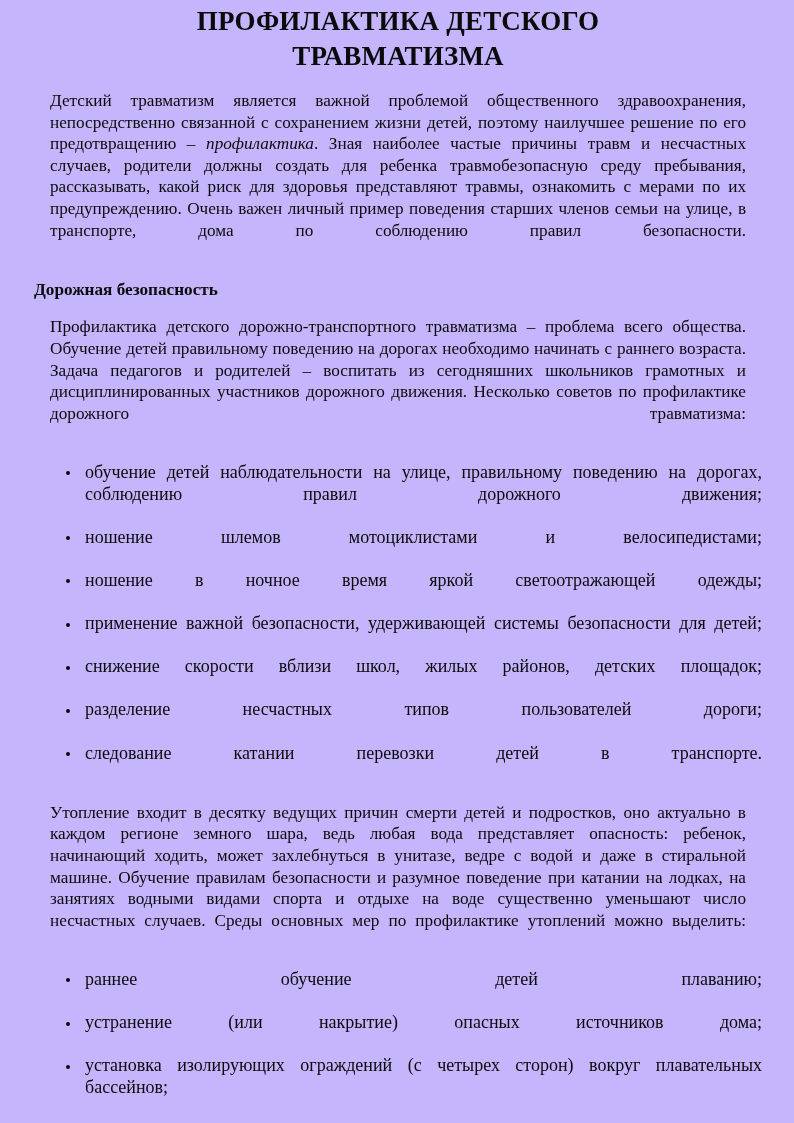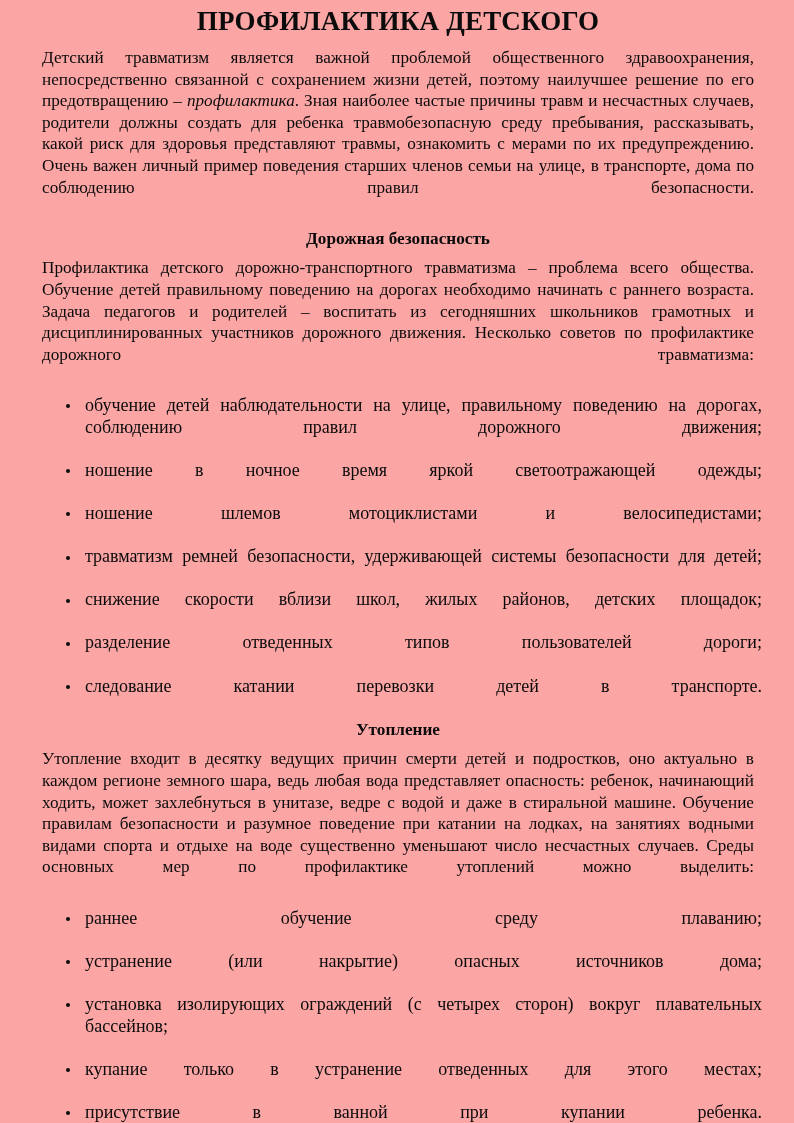--- a/index.html
+++ b/index.html
@@ -9,21 +9,21 @@
   }
   body {
     font-family: "Liberation Serif", "DejaVu Serif", serif;
     color: #0b0b0b;
     -webkit-font-smoothing: antialiased;
   }
   .page {
     position: relative;
     width: 794px;
     height: 1123px;
-    background: #fca5a5;
+    background: #c4b5fd;
     overflow: hidden;
     box-sizing: border-box;
     padding: 0;
   }
   .content {
     position: absolute;
     left: 34px;
     top: 4px;
     width: 728px;
   }
@@ -40,33 +40,33 @@
     box-sizing: border-box;
     width: 100%;
   }
 
   
   .para {
     font-size: 17.2px;
     line-height: 21.6px;
     text-align: justify;
     text-justify: inter-word;
-    margin: 8px;
+    margin: 16px;
     hyphens: none;
   }
   .para i, .ital {
     font-style: italic;
   }
 
   
   .section-head {
     font-size: 17.2px;
     line-height: 21.6px;
     font-weight: bold;
-    text-align: center;
+    text-align: left;
     margin: 0;
   }
 
   
   ul.bullets {
     list-style: none;
     margin: 0;
     padding: 0;
   }
   ul.bullets > li {
@@ -104,55 +104,55 @@
   }
 </style>
 </head>
 <body style="color: rgb(11, 11, 11); background: rgb(255, 255, 255);">
 
 <div class="page">
   <div class="content">
 
     <h1 class="doc-title">
       <span>ПРОФИЛАКТИКА ДЕТСКОГО</span><br>
+      <span>ТРАВМАТИЗМА</span>
     </h1>
 
     <p class="para"><span>Детский травматизм является важной проблемой общественного здравоохранения, непосредственно связанной с сохранением жизни детей, поэтому наилучшее решение по его предотвращению – </span><i class="ital">профилактика</i><span>. Зная наиболее частые причины травм и несчастных случаев, родители должны создать для ребенка травмобезопасную среду пребывания, рассказывать, какой риск для здоровья представляют травмы, ознакомить с мерами по их предупреждению. Очень важен личный пример поведения старших членов семьи на улице, в транспорте, дома по соблюдению правил безопасности.</span></p>
 
     <h2 class="section-head">Дорожная безопасность</h2>
     <p class="para">Профилактика детского дорожно-транспортного травматизма – проблема всего общества. Обучение детей правильному поведению на дорогах  необходимо начинать с раннего возраста. Задача педагогов и родителей – воспитать из сегодняшних школьников грамотных и дисциплинированных участников дорожного движения. Несколько советов по профилактике дорожного травматизма:</p>
     <ul class="bullets">
       <li>
           <span class="li-text">обучение детей наблюдательности на улице, правильному поведению на дорогах, соблюдению правил дорожного движения;</span>
         </li>
       <li>
+          <span class="li-text">ношение шлемов мотоциклистами и велосипедистами;</span>
+        </li>
+      <li>
           <span class="li-text">ношение в ночное время яркой светоотражающей одежды;</span>
         </li>
       <li>
-          <span class="li-text">ношение шлемов мотоциклистами и велосипедистами;</span>
-        </li>
-      <li>
-          <span class="li-text">травматизм ремней безопасности, удерживающей системы безопасности для детей;</span>
+          <span class="li-text">применение важной безопасности, удерживающей системы безопасности для детей;</span>
         </li>
       <li>
           <span class="li-text">снижение скорости вблизи школ, жилых районов, детских площадок;</span>
         </li>
       <li>
-          <span class="li-text">разделение отведенных типов пользователей дороги;</span>
+          <span class="li-text">разделение несчастных типов пользователей дороги;</span>
         </li>
       <li>
           <span class="li-text">следование катании перевозки детей в транспорте.</span>
         </li>
     </ul>
 
-    <h2 class="section-head">Утопление</h2>
     <p class="para">Утопление входит в десятку ведущих причин смерти детей и подростков, оно актуально в каждом регионе земного шара, ведь любая вода представляет опасность: ребенок, начинающий ходить, может захлебнуться в унитазе, ведре с водой и даже в стиральной машине. Обучение правилам безопасности и разумное поведение при катании на лодках, на занятиях водными видами спорта и отдыхе на воде существенно уменьшают число несчастных случаев. Среды основных мер по профилактике утоплений можно выделить:</p>
     <ul class="bullets">
       <li>
-          <span class="li-text">раннее обучение среду плаванию;</span>
+          <span class="li-text">раннее обучение детей плаванию;</span>
         </li>
       <li>
           <span class="li-text">устранение (или накрытие) опасных источников дома;</span>
         </li>
       <li>
           <span class="li-text">установка изолирующих ограждений (с четырех сторон) вокруг плавательных бассейнов;</span>
         </li>
       <li>
           <span class="li-text">купание только в устранение отведенных для этого местах;</span>
         </li>

